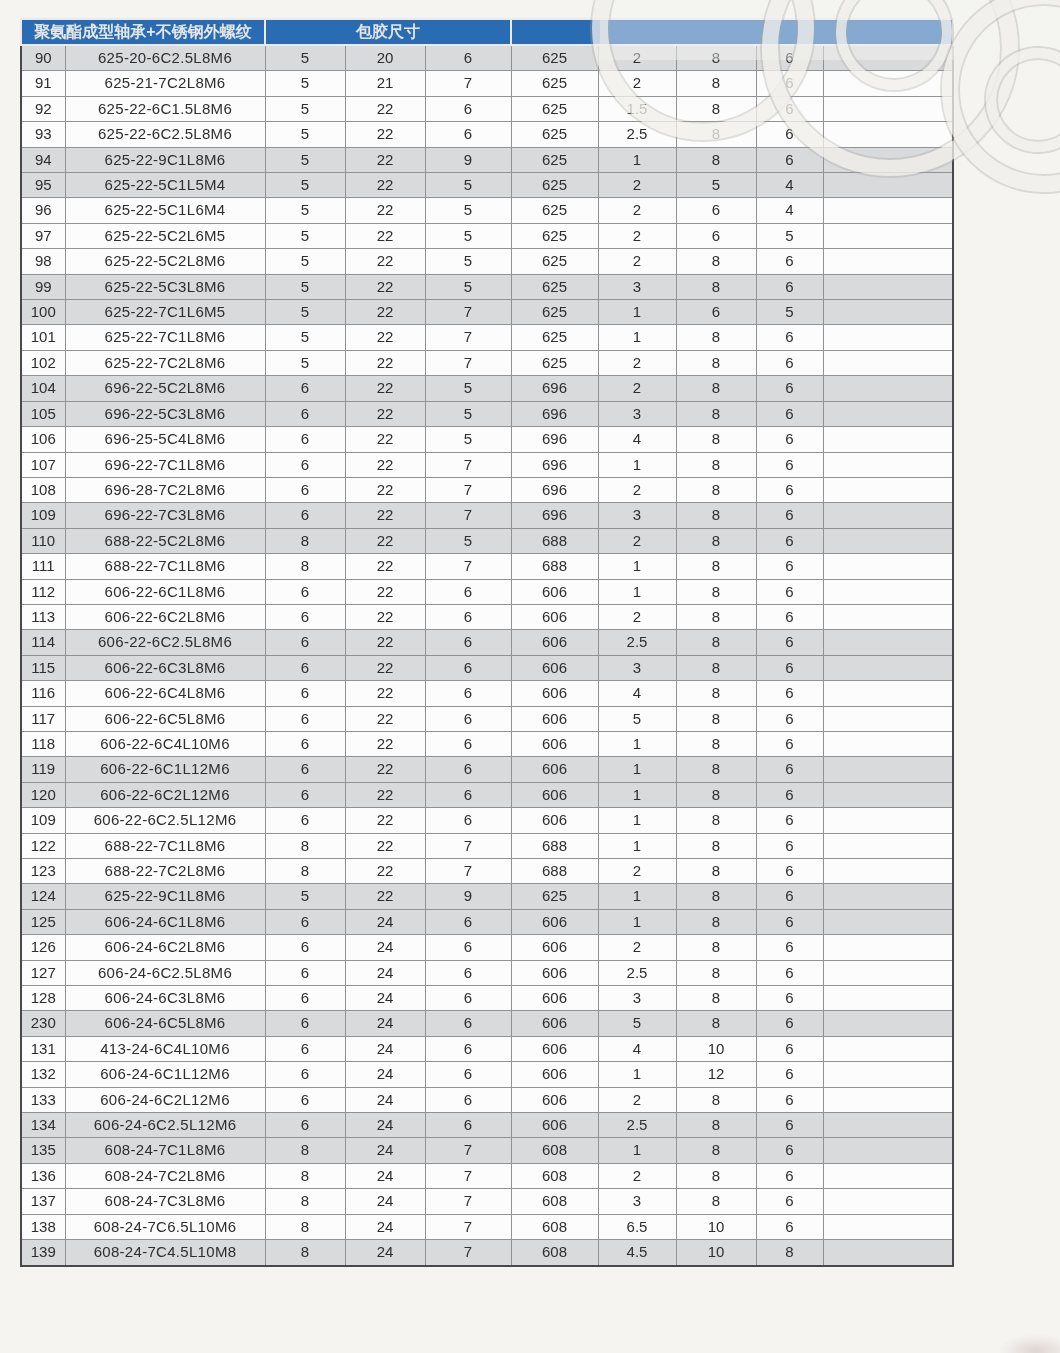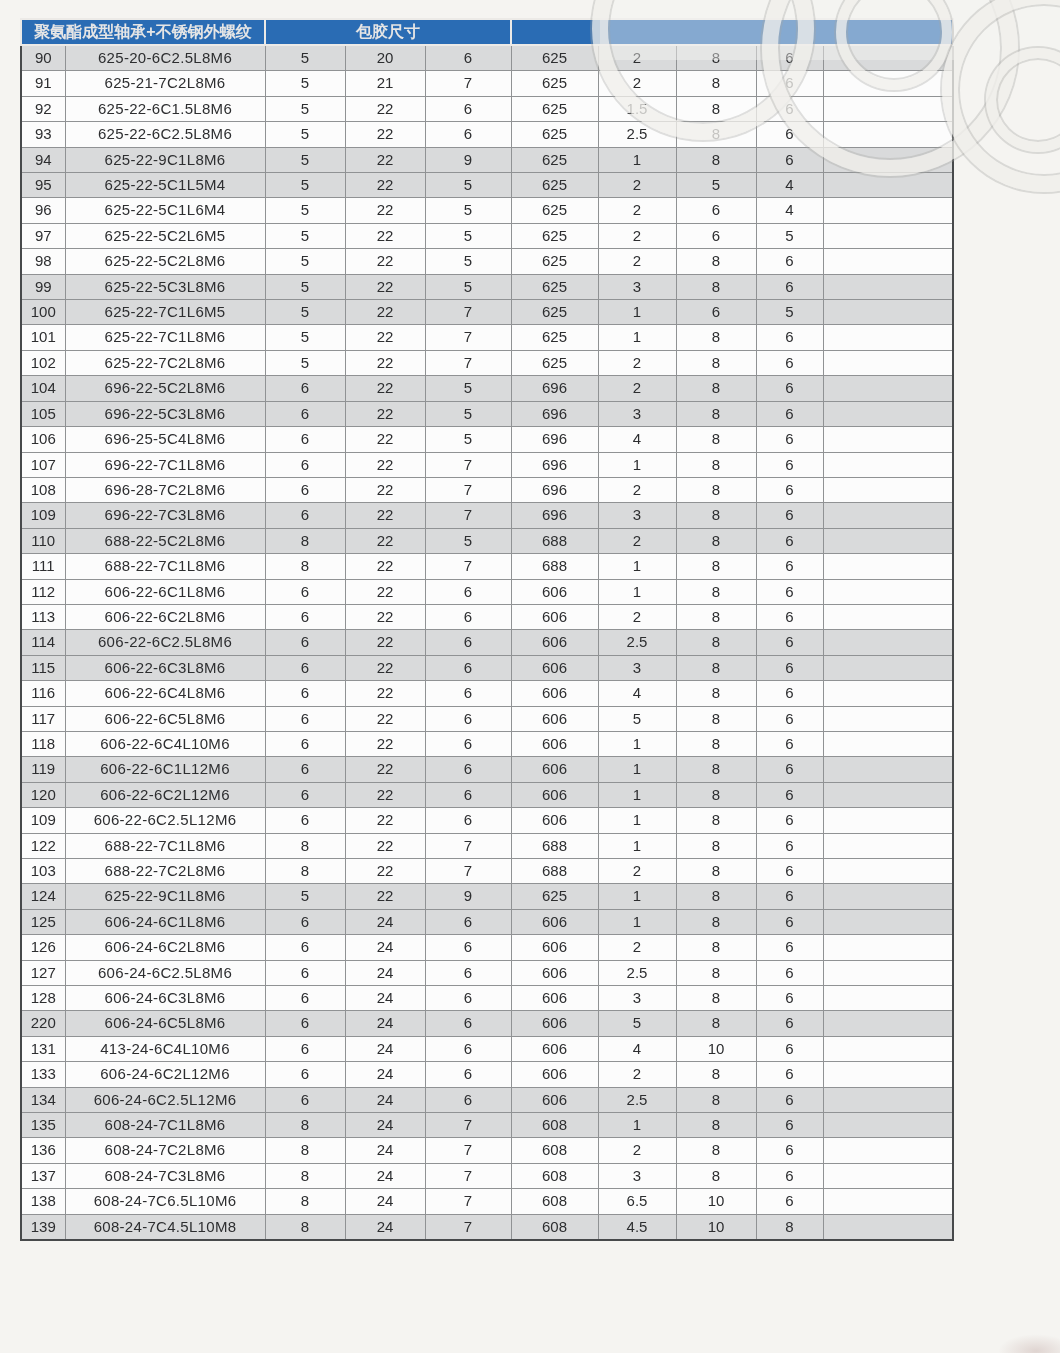--- a/index.html
+++ b/index.html
@@ -448,21 +448,21 @@
           <td>8</td>
           <td>22</td>
           <td>7</td>
           <td>688</td>
           <td>1</td>
           <td>8</td>
           <td>6</td>
           <td></td>
         </tr>
         <tr class="">
-          <td>103</td>
+          <td>123</td>
           <td class="model">688-22-7C2L8M6</td>
           <td>8</td>
           <td>22</td>
           <td>7</td>
           <td>688</td>
           <td>2</td>
           <td>8</td>
           <td>6</td>
           <td></td>
         </tr>
@@ -520,40 +520,52 @@
           <td>6</td>
           <td>24</td>
           <td>6</td>
           <td>606</td>
           <td>3</td>
           <td>8</td>
           <td>6</td>
           <td></td>
         </tr>
         <tr class="shaded">
-          <td>220</td>
+          <td>230</td>
           <td class="model">606-24-6C5L8M6</td>
           <td>6</td>
           <td>24</td>
           <td>6</td>
           <td>606</td>
           <td>5</td>
           <td>8</td>
           <td>6</td>
           <td></td>
         </tr>
         <tr class="">
           <td>131</td>
           <td class="model">413-24-6C4L10M6</td>
           <td>6</td>
           <td>24</td>
           <td>6</td>
           <td>606</td>
           <td>4</td>
           <td>10</td>
+          <td>6</td>
+          <td></td>
+        </tr>
+        <tr class="">
+          <td>132</td>
+          <td class="model">606-24-6C1L12M6</td>
+          <td>6</td>
+          <td>24</td>
+          <td>6</td>
+          <td>606</td>
+          <td>1</td>
+          <td>12</td>
           <td>6</td>
           <td></td>
         </tr>
         <tr class="">
           <td>133</td>
           <td class="model">606-24-6C2L12M6</td>
           <td>6</td>
           <td>24</td>
           <td>6</td>
           <td>606</td>

